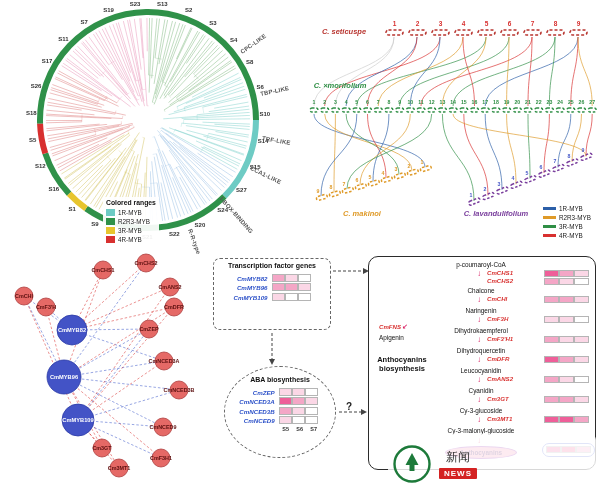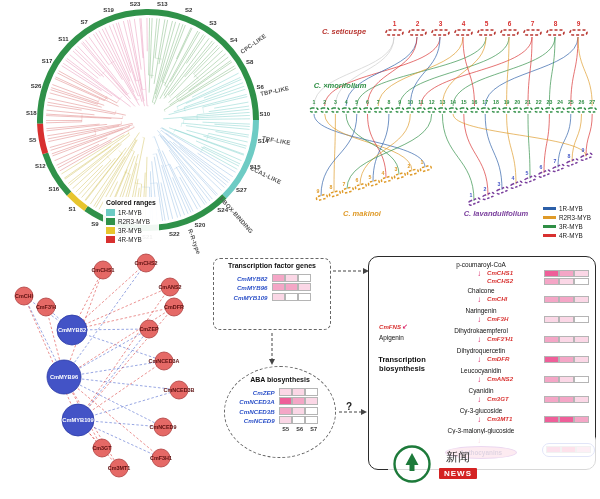--- a/index.html
+++ b/index.html
@@ -652,21 +652,21 @@
         <div class="hcols" id="aba-cols">
             <div class="hcol-label">S5</div>
             <div class="hcol-label">S6</div>
             <div class="hcol-label">S7</div>
           </div>
       </div>
     </div>
   </div>
 
   <div id="main-box">
-    <div class="main-title">Transcription biosynthesis</div>
+    <div class="main-title">Anthocyanins biosynthesis</div>
     <div id="chain">
         <div class="met">p-coumaroyl-CoA</div>
         <div class="step dbl">
           <span class="arrow">↓</span>
           <span class="enz">
             <div class="">CmCHS1</div>
             <div class="">CmCHS2</div>
           </span>
           <span class="hm">
             <span class="hmrow"><span class="cell" style="background: rgb(238, 95, 153);"></span><span class="cell" style="background: rgb(244, 166, 198);"></span><span class="cell" style="background: rgb(251, 215, 230);"></span></span>

